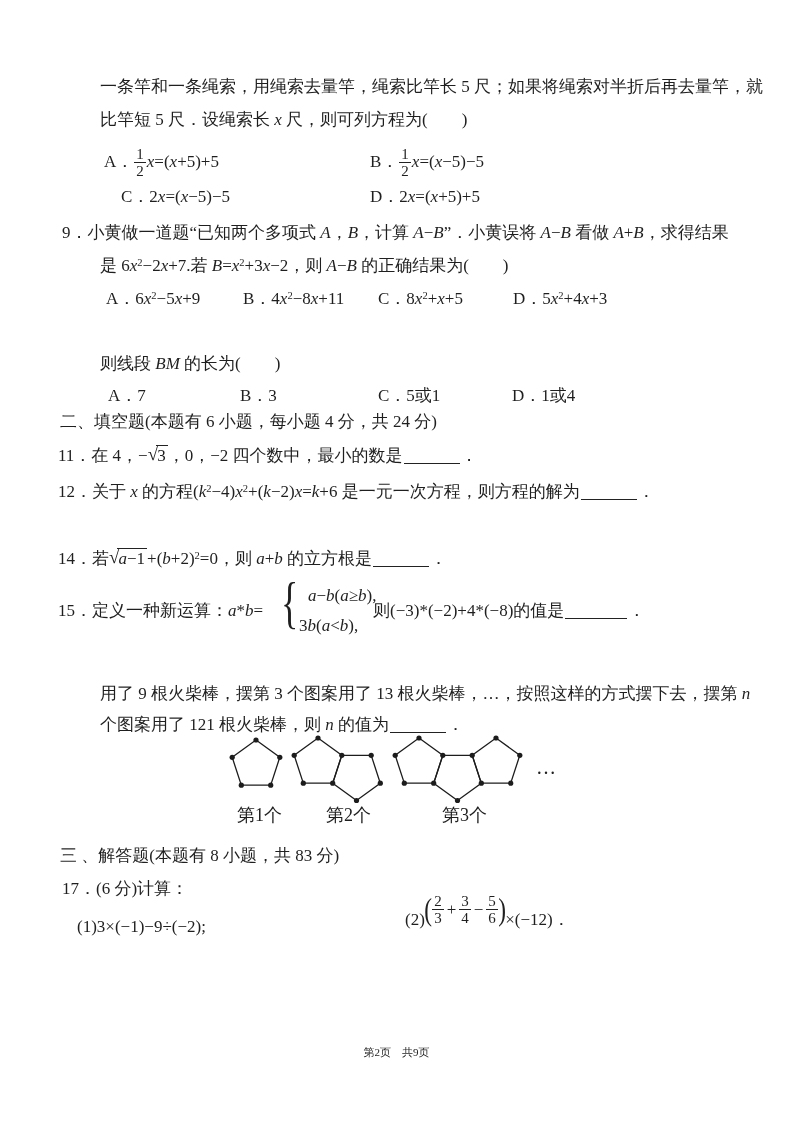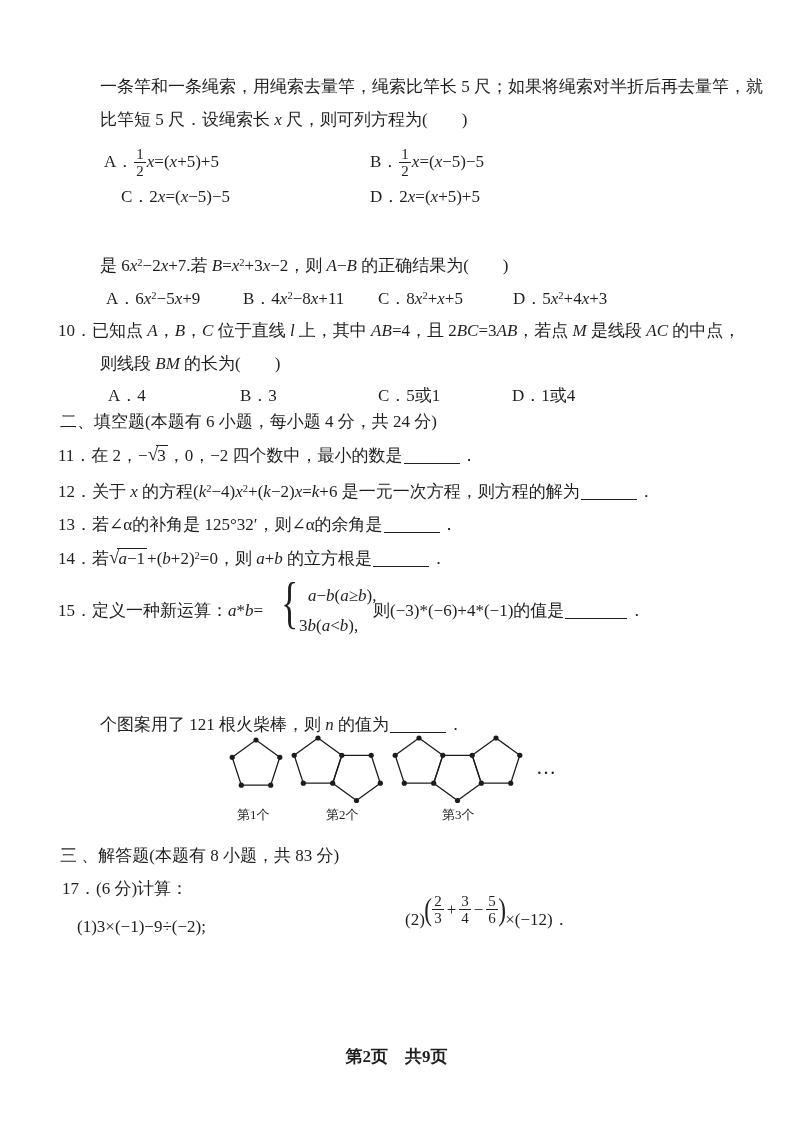--- a/index.html
+++ b/index.html
@@ -22,81 +22,79 @@
   .sqrt-sym { display:inline-block; font-size:1.12em; transform:translateY(-1px); }
   .rad { border-top:1.2px solid #222; padding:0 2px 0 1px; margin-left:-2px; }
   .pwbrace { position:absolute; font-size:50px; line-height:1;
              transform:scaleX(0.72) scaleY(1.12); transform-origin:left center;
              font-family:"Liberation Serif",serif; }
   .p2 { position:absolute; display:flex; align-items:center; }
   .bigp { display:inline-block; font-size:31px; line-height:0.9;
           transform:scaleX(0.75); margin:0 -2px; }
   .p2lab, .p2tail { position:relative; top:10px; }
   .p2 .op { margin:0 2px; }
-  .figlabel { position:absolute; white-space:nowrap; font-size:13px; line-height:22px; }
+  .figlabel { position:absolute; white-space:nowrap; font-size:18px; line-height:22px; }
   .ellipsis { position:absolute; font-size:20px; letter-spacing:1px; }
-  .footer { position:absolute; left:0; right:0; text-align:center; font-size:17px;font-weight:bold; }
+  .footer { position:absolute; left:0; right:0; text-align:center; font-size:11px; }
   svg { position:absolute; }
 </style>
 </head>
 <body>
 
 <div class="page">
 
   <div class="ln" style="left:100px;top:76px">一条竿和一条绳索，用绳索去量竿，绳索比竿长 5 尺；如果将绳索对半折后再去量竿，就</div>
   <div class="ln" style="left:100px;top:109px">比竿短 5 尺．设绳索长 <i>x</i> 尺，则可列方程为(　　)</div>
 
   <div class="ln optfr" style="left:104px;top:140px">
     <span>A．</span><span class="frac"><span class="fn">1</span><span class="fd">2</span></span><span><i>x</i>=(<i>x</i>+5)+5</span>
   </div>
   <div class="ln optfr" style="left:370px;top:140px">
     <span>B．</span><span class="frac"><span class="fn">1</span><span class="fd">2</span></span><span><i>x</i>=(<i>x</i>−5)−5</span>
   </div>
   <div class="ln" style="left:121px;top:186px">C．2<i>x</i>=(<i>x</i>−5)−5</div>
   <div class="ln" style="left:370px;top:186px">D．2<i>x</i>=(<i>x</i>+5)+5</div>
 
+  <div class="ln" style="left:62px;top:222px">9．小黄做一道题“已知两个多项式 <i>A</i>，<i>B</i>，计算 <i>A</i>−<i>B</i>”．小黄误将 <i>A</i>−<i>B</i> 看做 <i>A</i>+<i>B</i>，求得结果</div>
   <div class="ln" style="left:100px;top:255px">是 6<i>x</i><sup>2</sup>−2<i>x</i>+7.若 <i>B</i>=<i>x</i><sup>2</sup>+3<i>x</i>−2，则 <i>A</i>−<i>B</i> 的正确结果为(　　)</div>
   <div class="ln" style="left:106px;top:288px">A．6<i>x</i><sup>2</sup>−5<i>x</i>+9</div>
   <div class="ln" style="left:243px;top:288px">B．4<i>x</i><sup>2</sup>−8<i>x</i>+11</div>
   <div class="ln" style="left:378px;top:288px">C．8<i>x</i><sup>2</sup>+<i>x</i>+5</div>
   <div class="ln" style="left:513px;top:288px">D．5<i>x</i><sup>2</sup>+4<i>x</i>+3</div>
 
-  <div class="ln" style="left:58px;top:320px">10．已知点 <i>A</i>，<i>B</i>，<i>C</i> 位于直线 <i>l</i> 上，其中 <i>AB</i>=4，且 2<i>BC</i>=3<i>AB</i>，若点 <i>M</i> 是线段 <i>AC</i> 的中点，</div>
   <div class="ln" style="left:100px;top:353px">则线段 <i>BM</i> 的长为(　　)</div>
-  <div class="ln" style="left:108px;top:385px">A．4</div>
+  <div class="ln" style="left:108px;top:385px">A．7</div>
   <div class="ln" style="left:240px;top:385px">B．3</div>
   <div class="ln" style="left:378px;top:385px">C．5或1</div>
   <div class="ln" style="left:512px;top:385px">D．1或4</div>
 
   <div class="ln" style="left:60px;top:411px">二、填空题(本题有 6 小题，每小题 4 分，共 24 分)</div>
 
   <div class="ln" style="left:58px;top:443px;line-height:24px">
-    <span>11．在 2，−</span><span class="sqrt"><span class="sqrt-sym">√</span><span class="rad">3</span></span><span>，0，−2 四个数中，最小的数是</span><span class="blank"></span><span>．</span>
+    <span>11．在 4，−</span><span class="sqrt"><span class="sqrt-sym">√</span><span class="rad">3</span></span><span>，0，−2 四个数中，最小的数是</span><span class="blank"></span><span>．</span>
   </div>
 
   <div class="ln" style="left:58px;top:481px">
     <span>12．关于 <i>x</i> 的方程(<i>k</i><sup>2</sup>−4)<i>x</i><sup>2</sup>+(<i>k</i>−2)<i>x</i>=<i>k</i>+6 是一元一次方程，则方程的解为</span><span class="blank"></span><span>．</span>
   </div>
 
-  <div class="ln" style="left:58px;top:514px">
-    <span>13．若∠α的补角是 125°32′，则∠α的余角是</span><span class="blank"></span><span>．</span>
-  </div>
 
   <div class="ln" style="left:58px;top:546px;line-height:24px">
     <span>14．若</span><span class="sqrt"><span class="sqrt-sym">√</span><span class="rad"><i>a</i>−1</span></span><span>+(<i>b</i>+2)<sup>2</sup>=0，则 <i>a</i>+<i>b</i> 的立方根是</span><span class="blank"></span><span>．</span>
   </div>
 
   <div class="ln" style="left:58px;top:600px">15．定义一种新运算：<i>a</i>*<i>b</i>=</div>
   <div class="pwbrace" style="left:281px;top:578px">{</div>
   <div class="ln" style="left:308px;top:585px"><i>a</i>−<i>b</i>(<i>a</i>≥<i>b</i>),</div>
   <div class="ln" style="left:299px;top:615px">3<i>b</i>(<i>a</i>&lt;<i>b</i>),</div>
   <div class="ln" style="left:373px;top:600px">
-    <span>则(−3)*(−6)+4*(−1)的值是</span><span class="blank" style="width:62px"></span><span>．</span>
+    <span>则(−3)*(−2)+4*(−8)的值是</span><span class="blank" style="width:62px"></span><span>．</span>
   </div>
 
+  <div class="ln" style="left:100px;top:683px">用了 9 根火柴棒，摆第 3 个图案用了 13 根火柴棒，…，按照这样的方式摆下去，摆第 <i>n</i></div>
   <div class="ln" style="left:100px;top:714px">
     <span>个图案用了 121 根火柴棒，则 <i>n</i> 的值为</span><span class="blank"></span><span>．</span>
   </div>
 
   <svg style="left:195px;top:722px" width="400" height="92" viewBox="195 722 400 92">
     <g stroke="#1c1c1c" stroke-width="1.3" fill="none">
       <g>
         <polygon points="256,740 279.8,757.3 270.7,785.2 241.3,785.2 232.2,757.3"></polygon>
       </g>
       <g>

